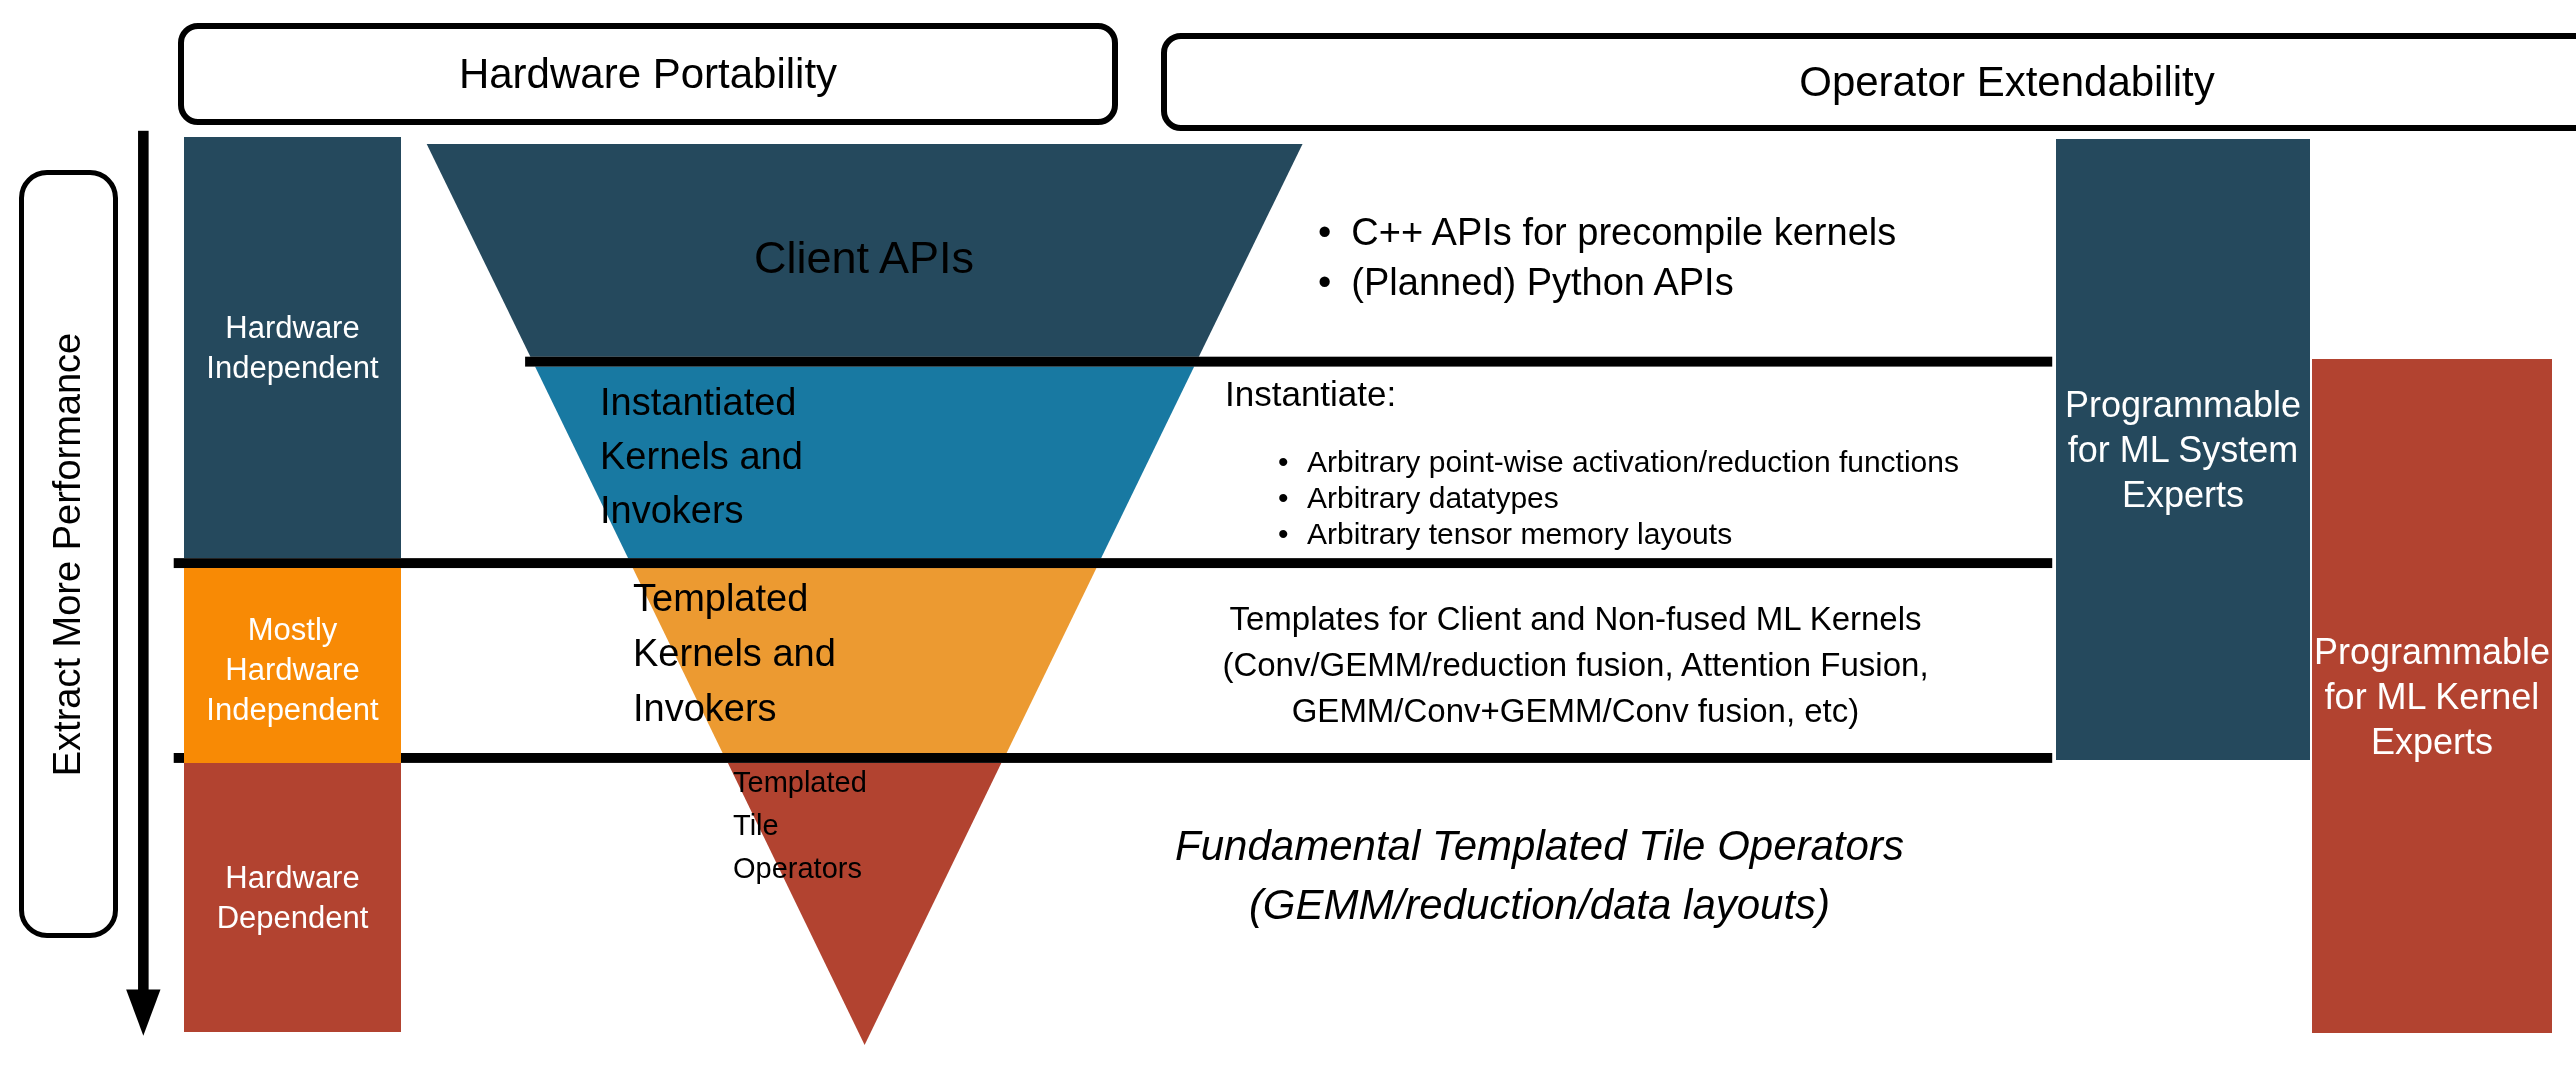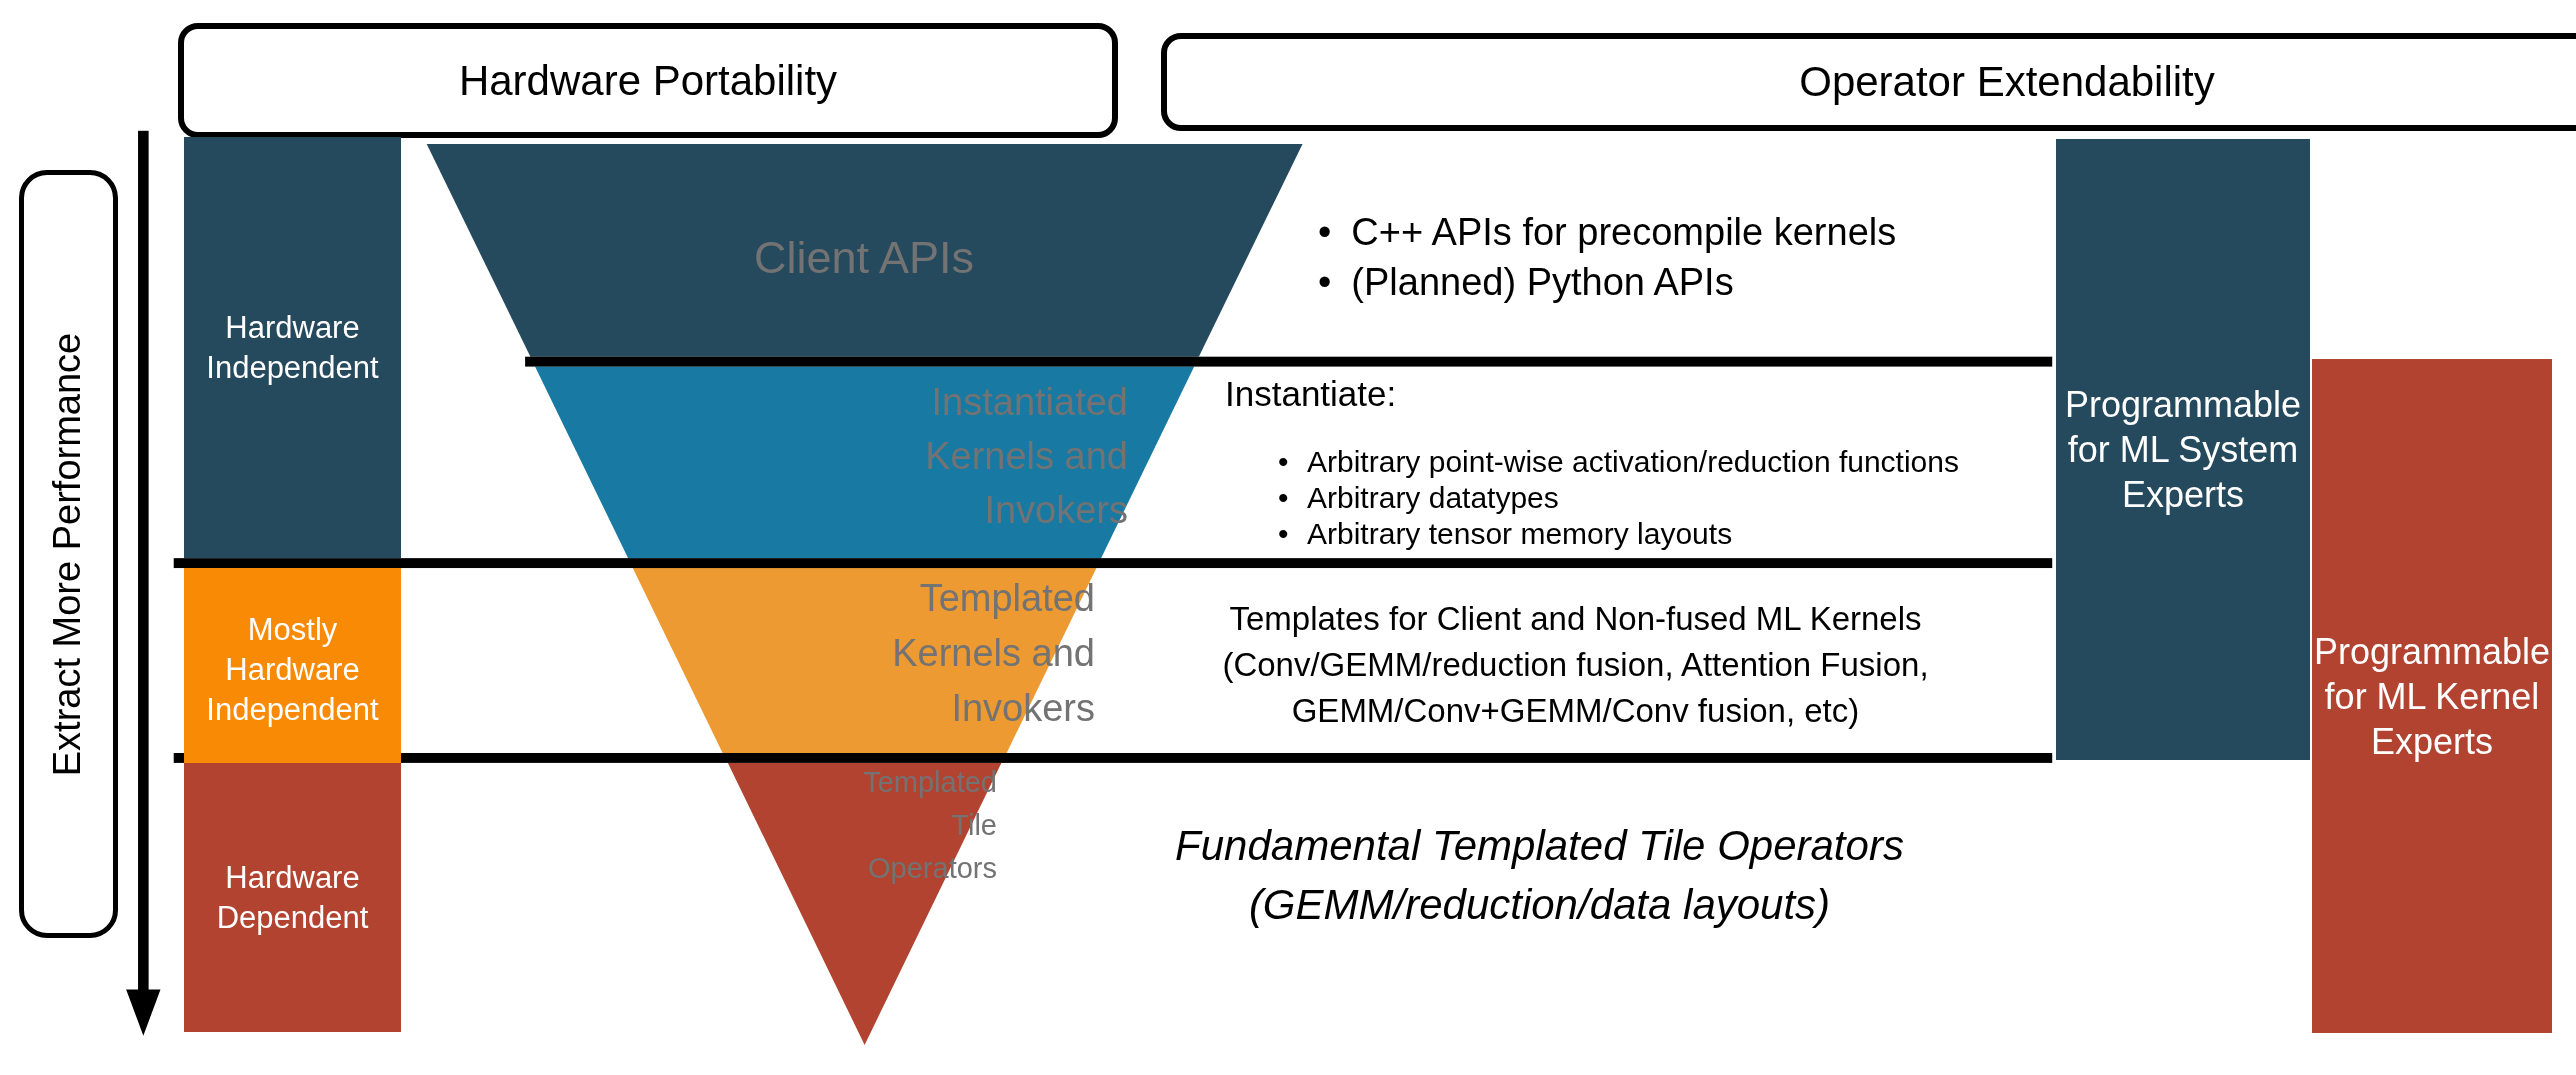--- a/index.html
+++ b/index.html
@@ -30,21 +30,21 @@
     display:flex; flex-direction:column; align-items:center; justify-content:center;
     color:#fff; text-align:center; font-size:31px; line-height:1.28;
   }
   .bg-dark-blue { background:var(--color-dark_blue,#25495D); }
   .bg-orange    { background:var(--color-orange,#F88A05); }
   .bg-red       { background:var(--color-red,#B24330); }
 
   .rightbox { font-size:36px; line-height:45px; }
 
   
-  .pyr-label { text-align:right; color:#737373; }
+  .pyr-label { text-align:left; color:#000000; }
   .lbl-client      { font-size:45px; display:flex; align-items:center; justify-content:center; }
   .lbl-instantiated{ font-size:38px; line-height:54px; }
   .lbl-templated   { font-size:38px; line-height:55px; }
   .lbl-tile        { font-size:29px; line-height:43px; }
 
   
   .note { color:#000; }
   .bullets-lg { font-size:38px; line-height:50px; }
   .bullets-sm { font-size:30px; line-height:36px; }
   .bullet-row { display:flex; align-items:baseline; }
@@ -68,21 +68,21 @@
     <polygon points="1102,1155 1516,1155 1309,1582" fill="#B24330"></polygon>
 
     <rect x="795" y="540" width="2312" height="15" fill="#000000"></rect>
     <rect x="263" y="845" width="2844" height="15" fill="#000000"></rect>
     <rect x="263" y="1140" width="2844" height="15" fill="#000000"></rect>
 
     <rect x="209" y="198" width="16" height="1310" fill="#000000"></rect>
     <polygon points="191,1498 243,1498 217,1568" fill="#000000"></polygon>
   </svg>
 
-  <div class="abs hdr-box" style="left:178px;top:23px;width:940px;height:115px;">
+  <div class="abs hdr-box" style="left:178px;top:23px;width:940px;height:102px;">
     <span>Hardware Portability</span>
   </div>
   <div class="abs hdr-box" style="left:1161px;top:23px;width:1692px;height:98px;margin-top:10px;">
     <span>Operator Extendability</span>
   </div>
 
   <div class="abs vert-box" style="left:18.5px;top:170px;width:99px;height:768px;">
     <span>Extract More Performance</span>
   </div>
 

